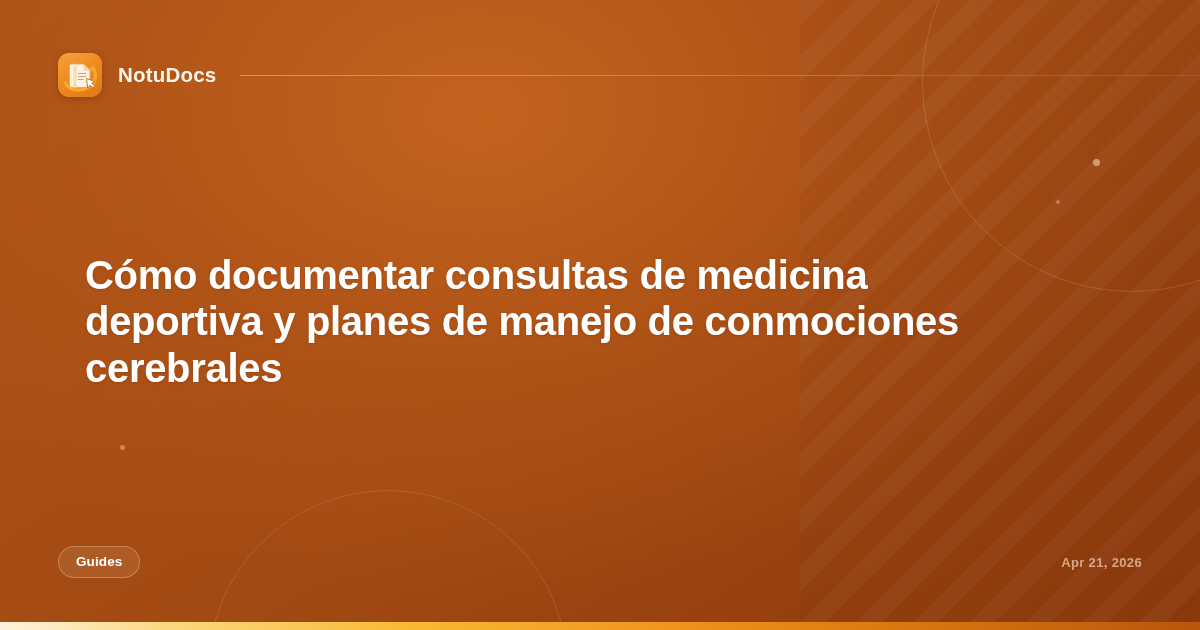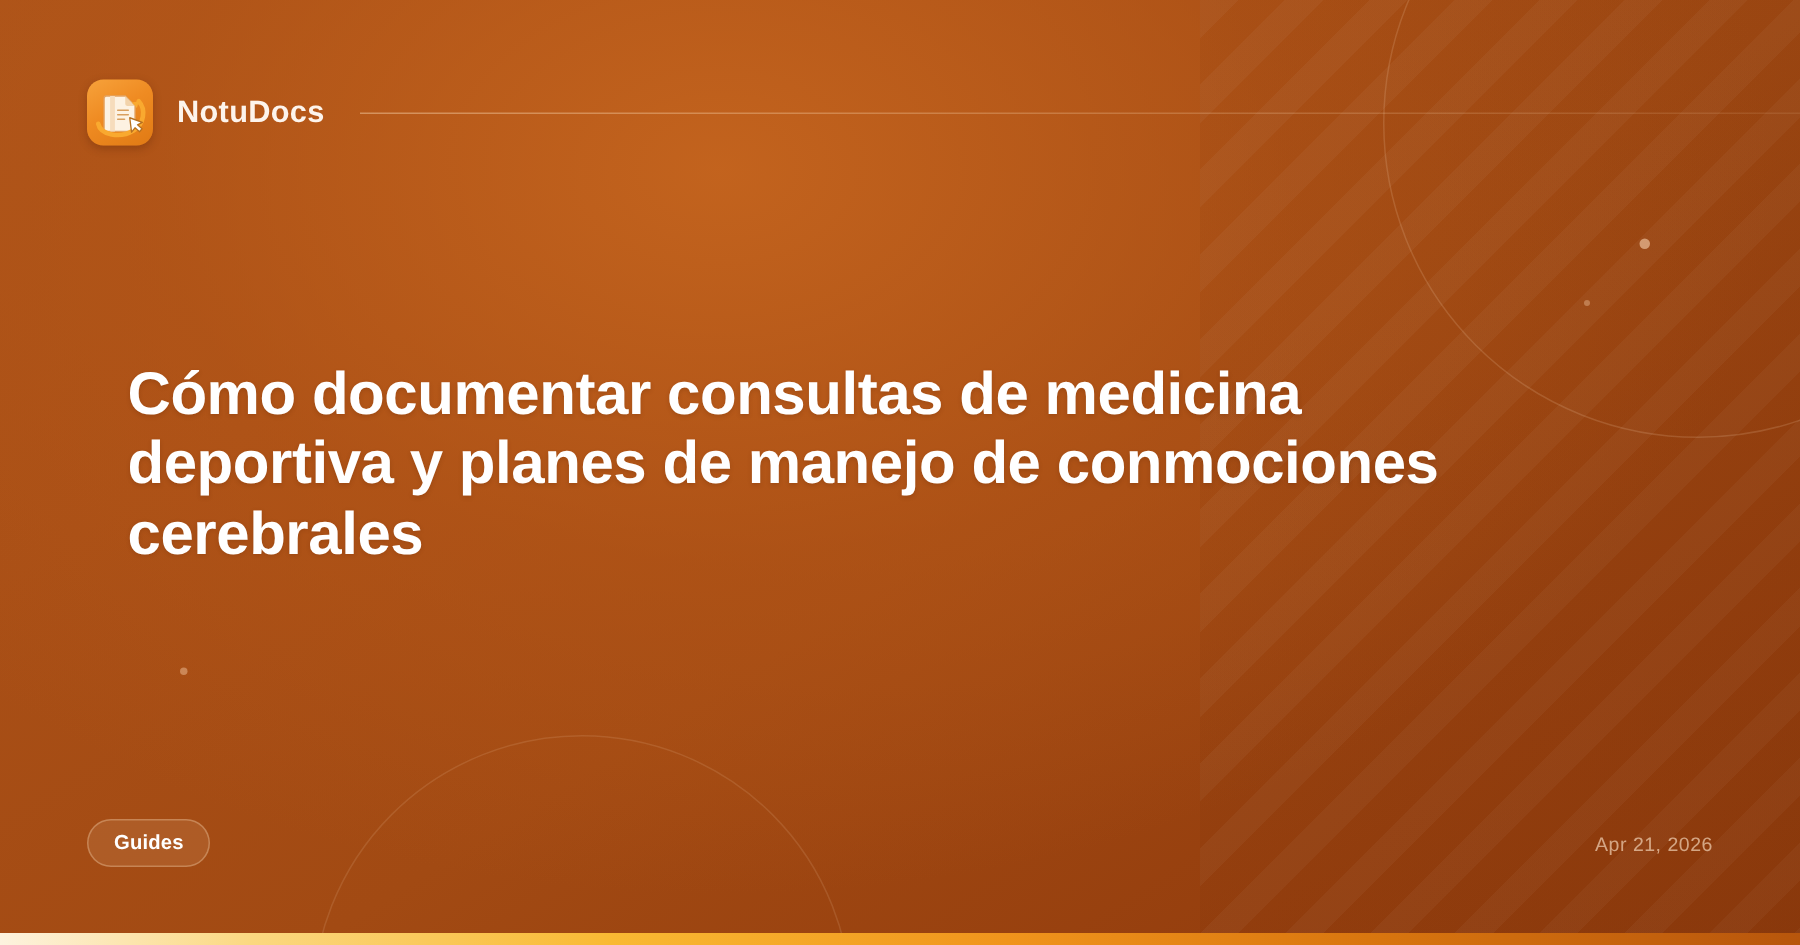--- a/index.html
+++ b/index.html
@@ -80,21 +80,21 @@
   .header-rule {
     flex:1 1 auto;
     height:1px;
     margin-left:8px;
     background:linear-gradient(90deg, rgba(255,226,190,0.42) 0%, rgba(255,226,190,0.26) 45%, rgba(255,226,190,0.10) 100%);
   }
 
   
   .title-wrap {
     position:absolute;
-    top:240px; left:58px;
+    top:252px; left:58px;
     width:920px;
     display:flex;
     align-items:center;
     gap:23px;
   }
   .title-accent {
     width:4px;
     flex:0 0 auto;
     border-radius:3px;
     background:linear-gradient(180deg, rgba(255,240,215,0.95) 0%, rgba(252,212,150,0.85) 45%, rgba(230,160,90,0.30) 100%);
@@ -123,21 +123,21 @@
     border:1px solid rgba(255,228,195,0.30);
     background:rgba(255,228,195,0.11);
     color:#ffffff;
     font-size:13.5px;
     font-weight:bold;
     letter-spacing:0.1px;
     white-space:nowrap;
   }
   .date {
     font-size:13px;
-    font-weight:normal;
+    font-weight:bold;
     letter-spacing:0.35px;
     color:rgba(255,231,205,0.62);
     white-space:nowrap;
   }
 
   
   .bottom-bar {
     position:absolute;
     left:0; right:0; bottom:0;
     height:8px;

